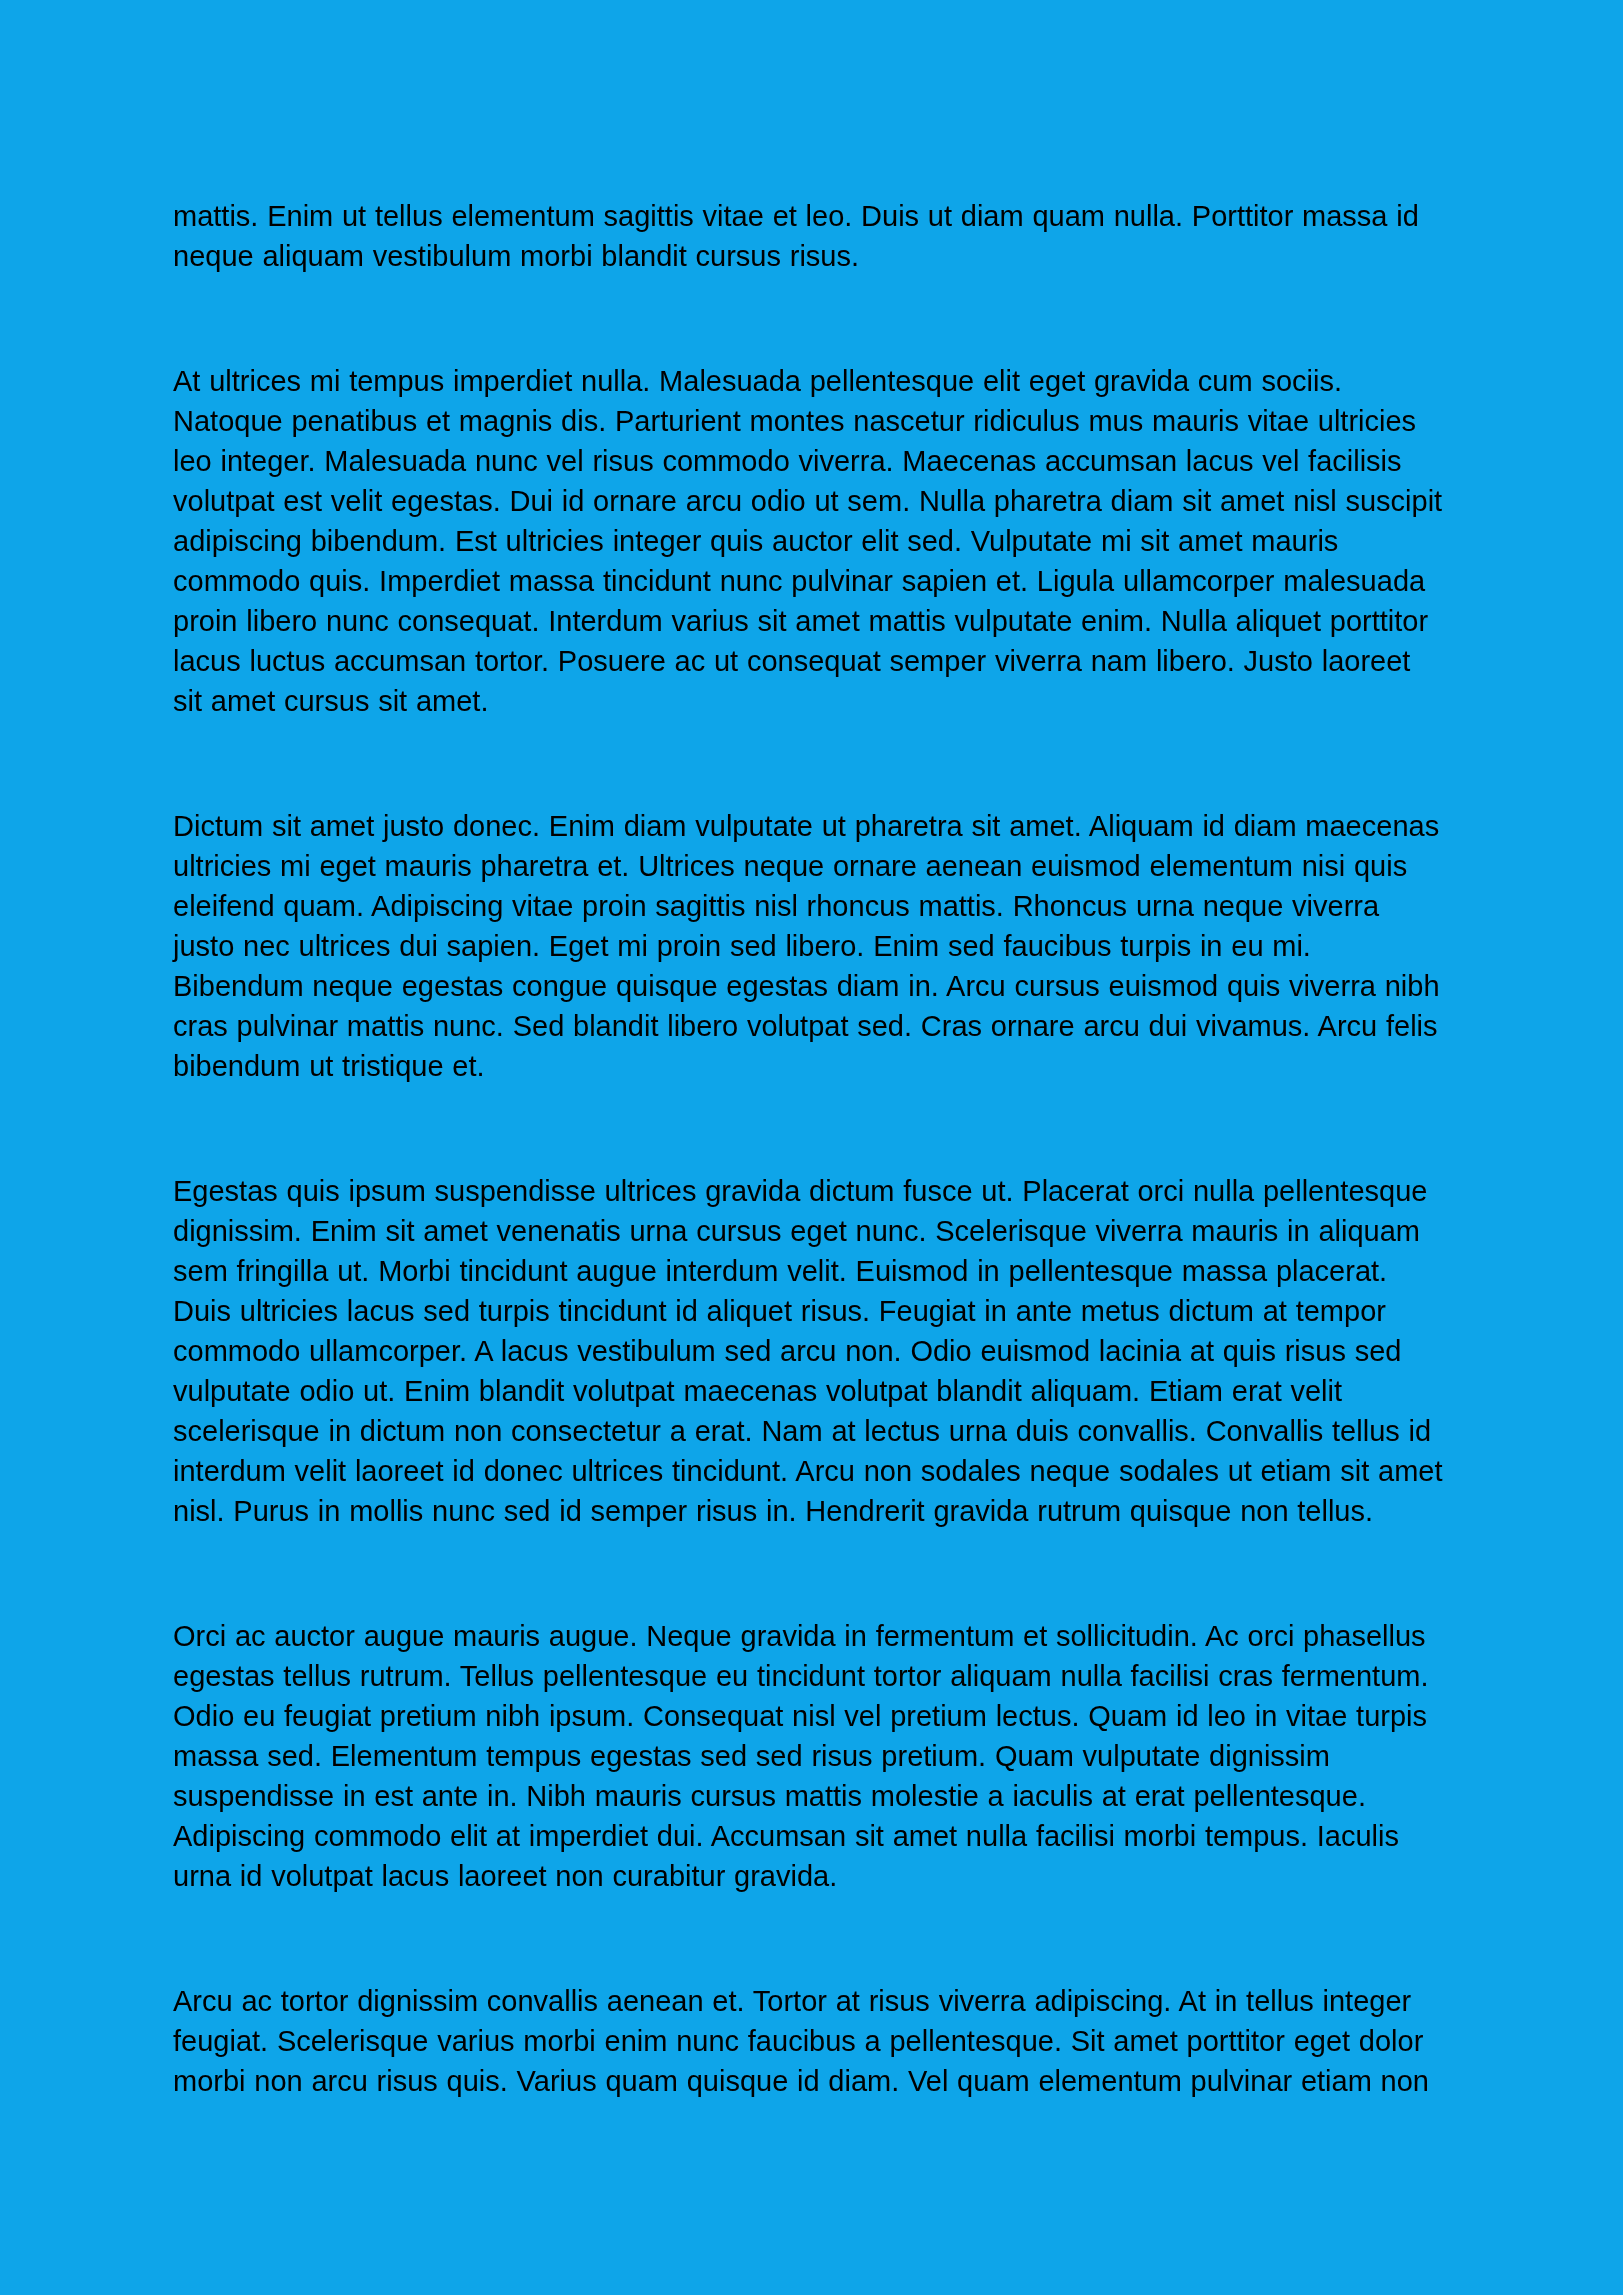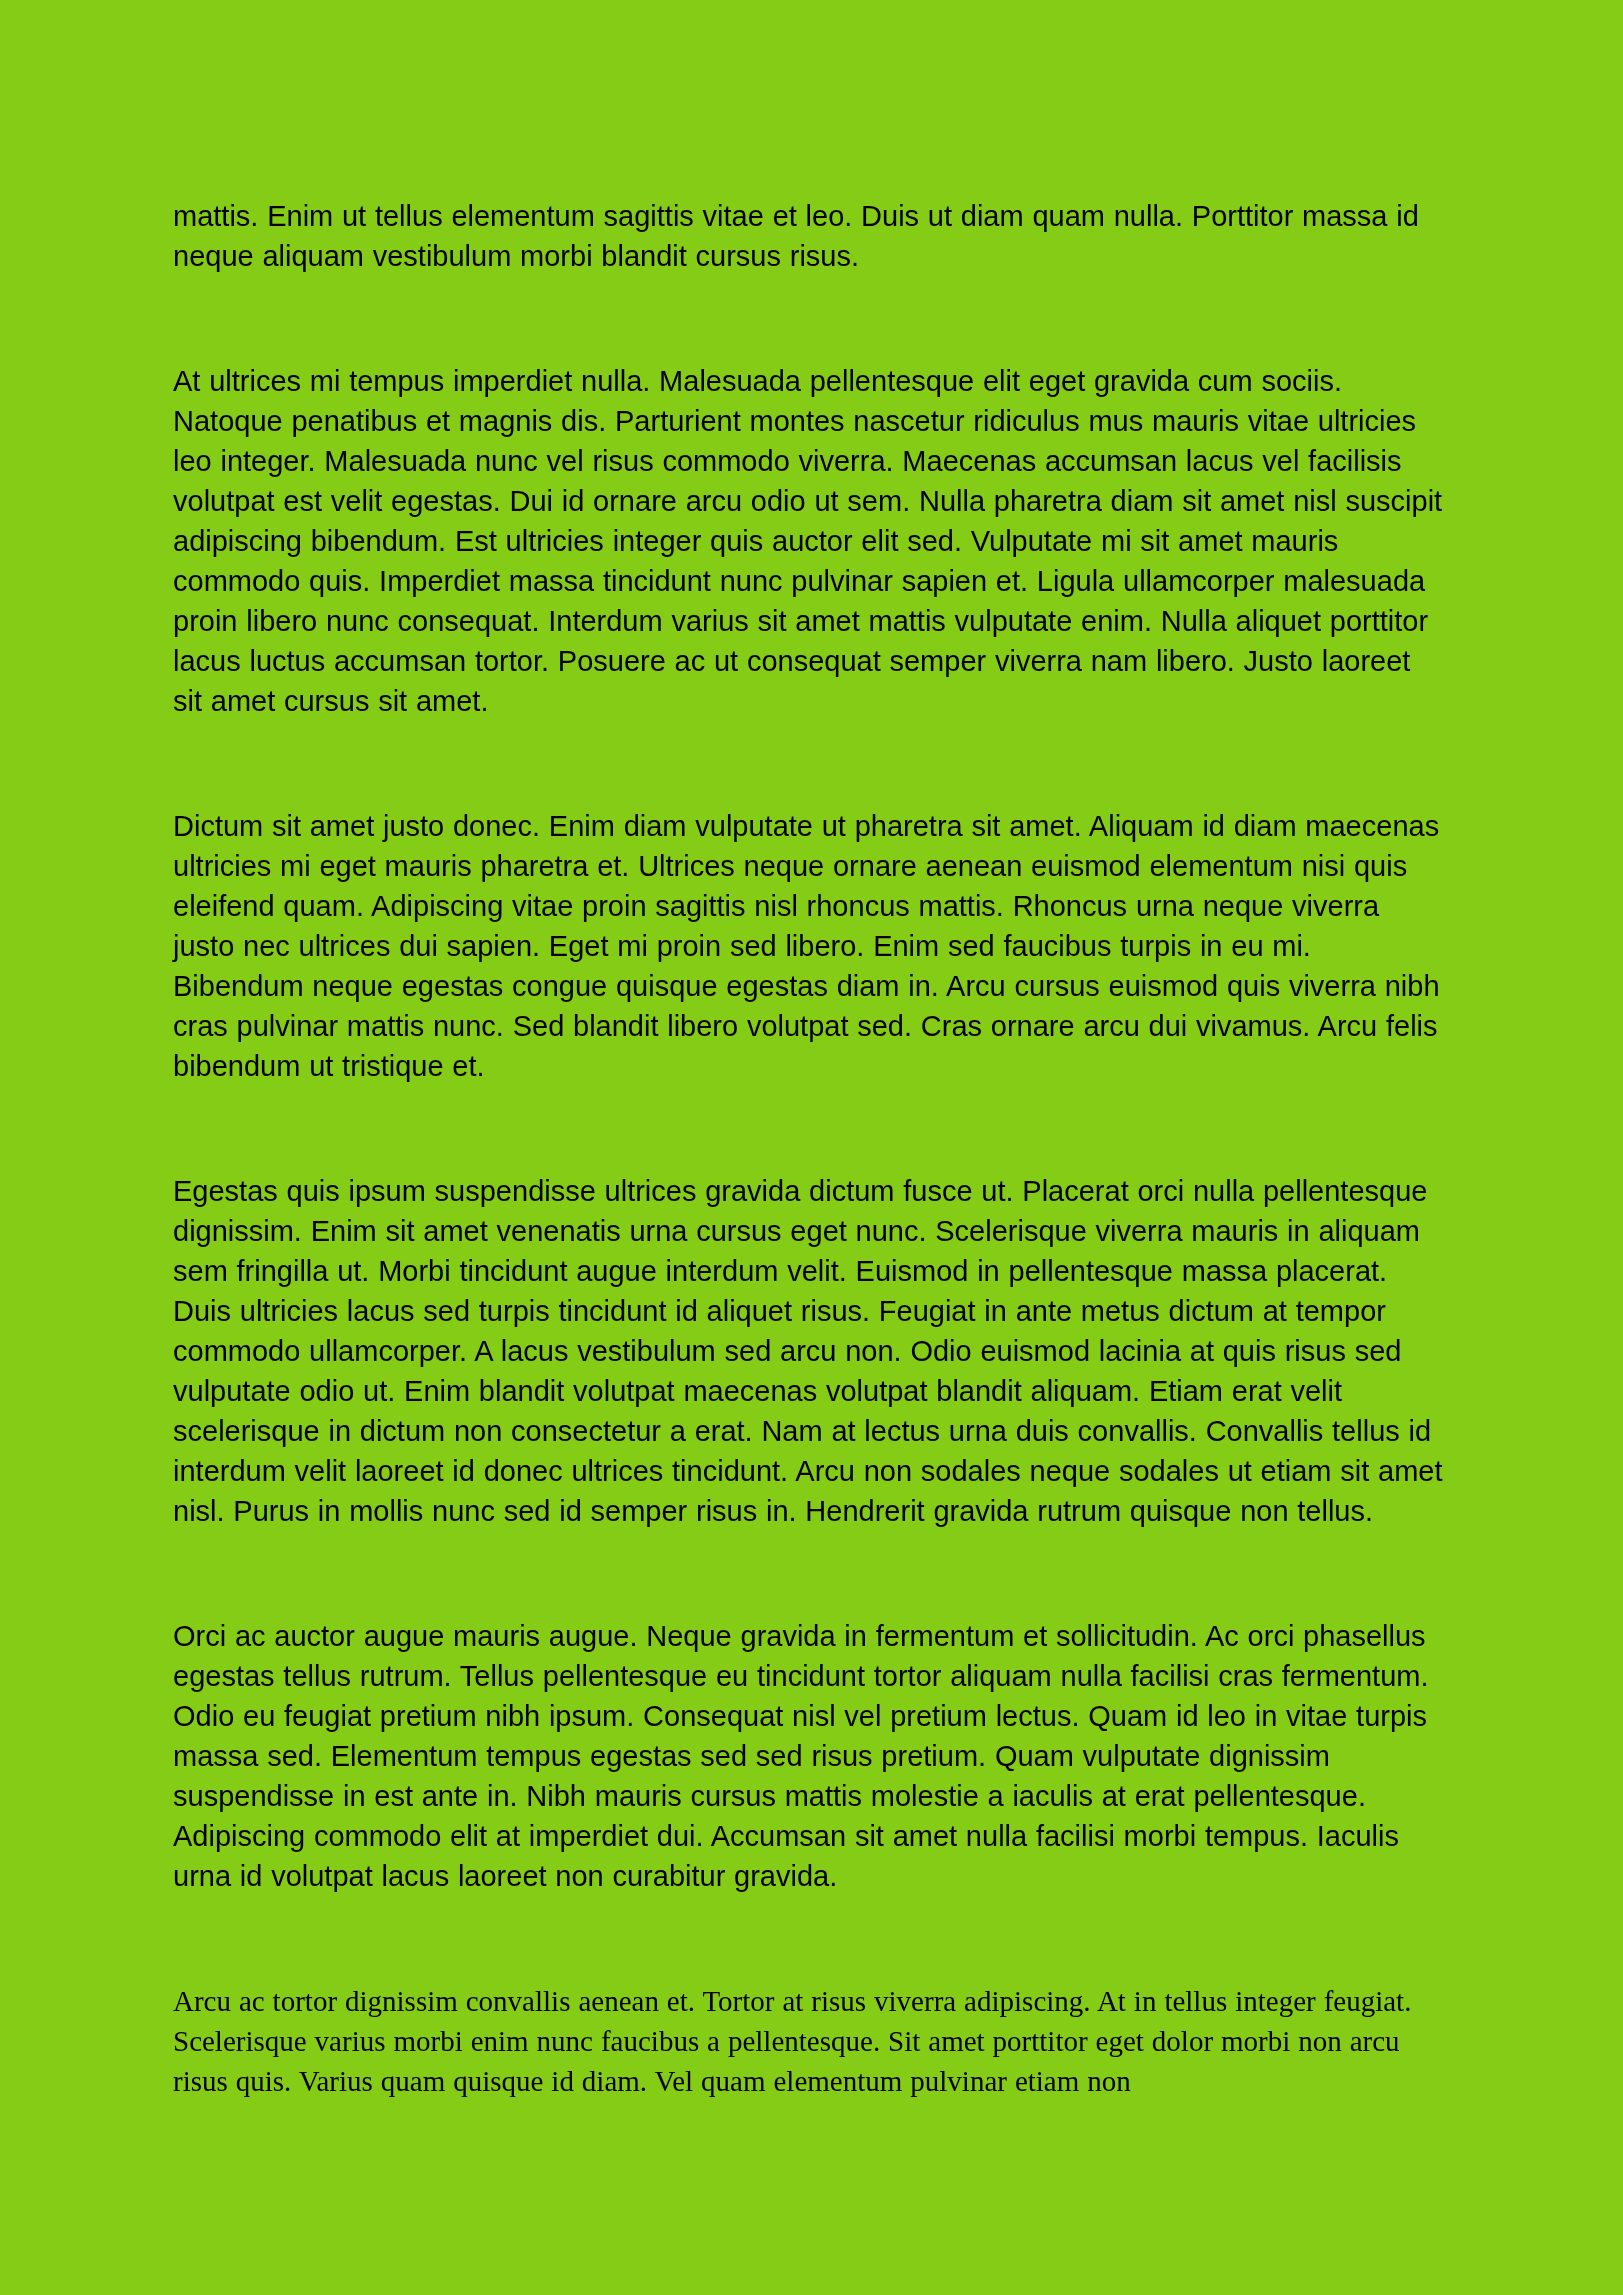--- a/index.html
+++ b/index.html
@@ -4,39 +4,38 @@
 <style>
   html, body {
     margin: 0;
     padding: 0;
     background: #ffffff;
   }
   .page {
     position: relative;
     width: 1623px;
     height: 2295px;
-    background: #84cc16;
+    background: #0ea5e9;
     overflow: hidden;
     box-sizing: border-box;
     padding: 196px 180px 0 173px;
     font-family: "Liberation Sans", sans-serif;
     font-size: 29px;
     line-height: 40px;
     color: #000000;
     text-rendering: optimizeLegibility;
   }
   .page p {
     margin: 0 0 85px 0;
     padding: 0;
     text-align: left;
     word-spacing: 0.7px;
   }
   .page p:last-child {
     margin-bottom: 16px;
-    font-family: Liberation Serif, serif;
   }
 </style>
 </head>
 <body>
 
 <div class="page">
   <p>mattis. Enim ut tellus elementum sagittis vitae et leo. Duis ut diam quam nulla. Porttitor massa id neque aliquam vestibulum morbi blandit cursus risus.</p>
   <p>At ultrices mi tempus imperdiet nulla. Malesuada pellentesque elit eget gravida cum sociis. Natoque penatibus et magnis dis. Parturient montes nascetur ridiculus mus mauris vitae ultricies leo integer. Malesuada nunc vel risus commodo viverra. Maecenas accumsan lacus vel facilisis volutpat est velit egestas. Dui id ornare arcu odio ut sem. Nulla pharetra diam sit amet nisl suscipit adipiscing bibendum. Est ultricies integer quis auctor elit sed. Vulputate mi sit amet mauris commodo quis. Imperdiet massa tincidunt nunc pulvinar sapien et. Ligula ullamcorper malesuada proin libero nunc consequat. Interdum varius sit amet mattis vulputate enim. Nulla aliquet porttitor lacus luctus accumsan tortor. Posuere ac ut consequat semper viverra nam libero. Justo laoreet sit amet cursus sit amet.</p>
   <p>Dictum sit amet justo donec. Enim diam vulputate ut pharetra sit amet. Aliquam id diam maecenas ultricies mi eget mauris pharetra et. Ultrices neque ornare aenean euismod elementum nisi quis eleifend quam. Adipiscing vitae proin sagittis nisl rhoncus mattis. Rhoncus urna neque viverra justo nec ultrices dui sapien. Eget mi proin sed libero. Enim sed faucibus turpis in eu mi. Bibendum neque egestas congue quisque egestas diam in. Arcu cursus euismod quis viverra nibh cras pulvinar mattis nunc. Sed blandit libero volutpat sed. Cras ornare arcu dui vivamus. Arcu felis bibendum ut tristique et.</p>
   <p>Egestas quis ipsum suspendisse ultrices gravida dictum fusce ut. Placerat orci nulla pellentesque dignissim. Enim sit amet venenatis urna cursus eget nunc. Scelerisque viverra mauris in aliquam sem fringilla ut. Morbi tincidunt augue interdum velit. Euismod in pellentesque massa placerat. Duis ultricies lacus sed turpis tincidunt id aliquet risus. Feugiat in ante metus dictum at tempor commodo ullamcorper. A lacus vestibulum sed arcu non. Odio euismod lacinia at quis risus sed vulputate odio ut. Enim blandit volutpat maecenas volutpat blandit aliquam. Etiam erat velit scelerisque in dictum non consectetur a erat. Nam at lectus urna duis convallis. Convallis tellus id interdum velit laoreet id donec ultrices tincidunt. Arcu non sodales neque sodales ut etiam sit amet nisl. Purus in mollis nunc sed id semper risus in. Hendrerit gravida rutrum quisque non tellus.</p>

